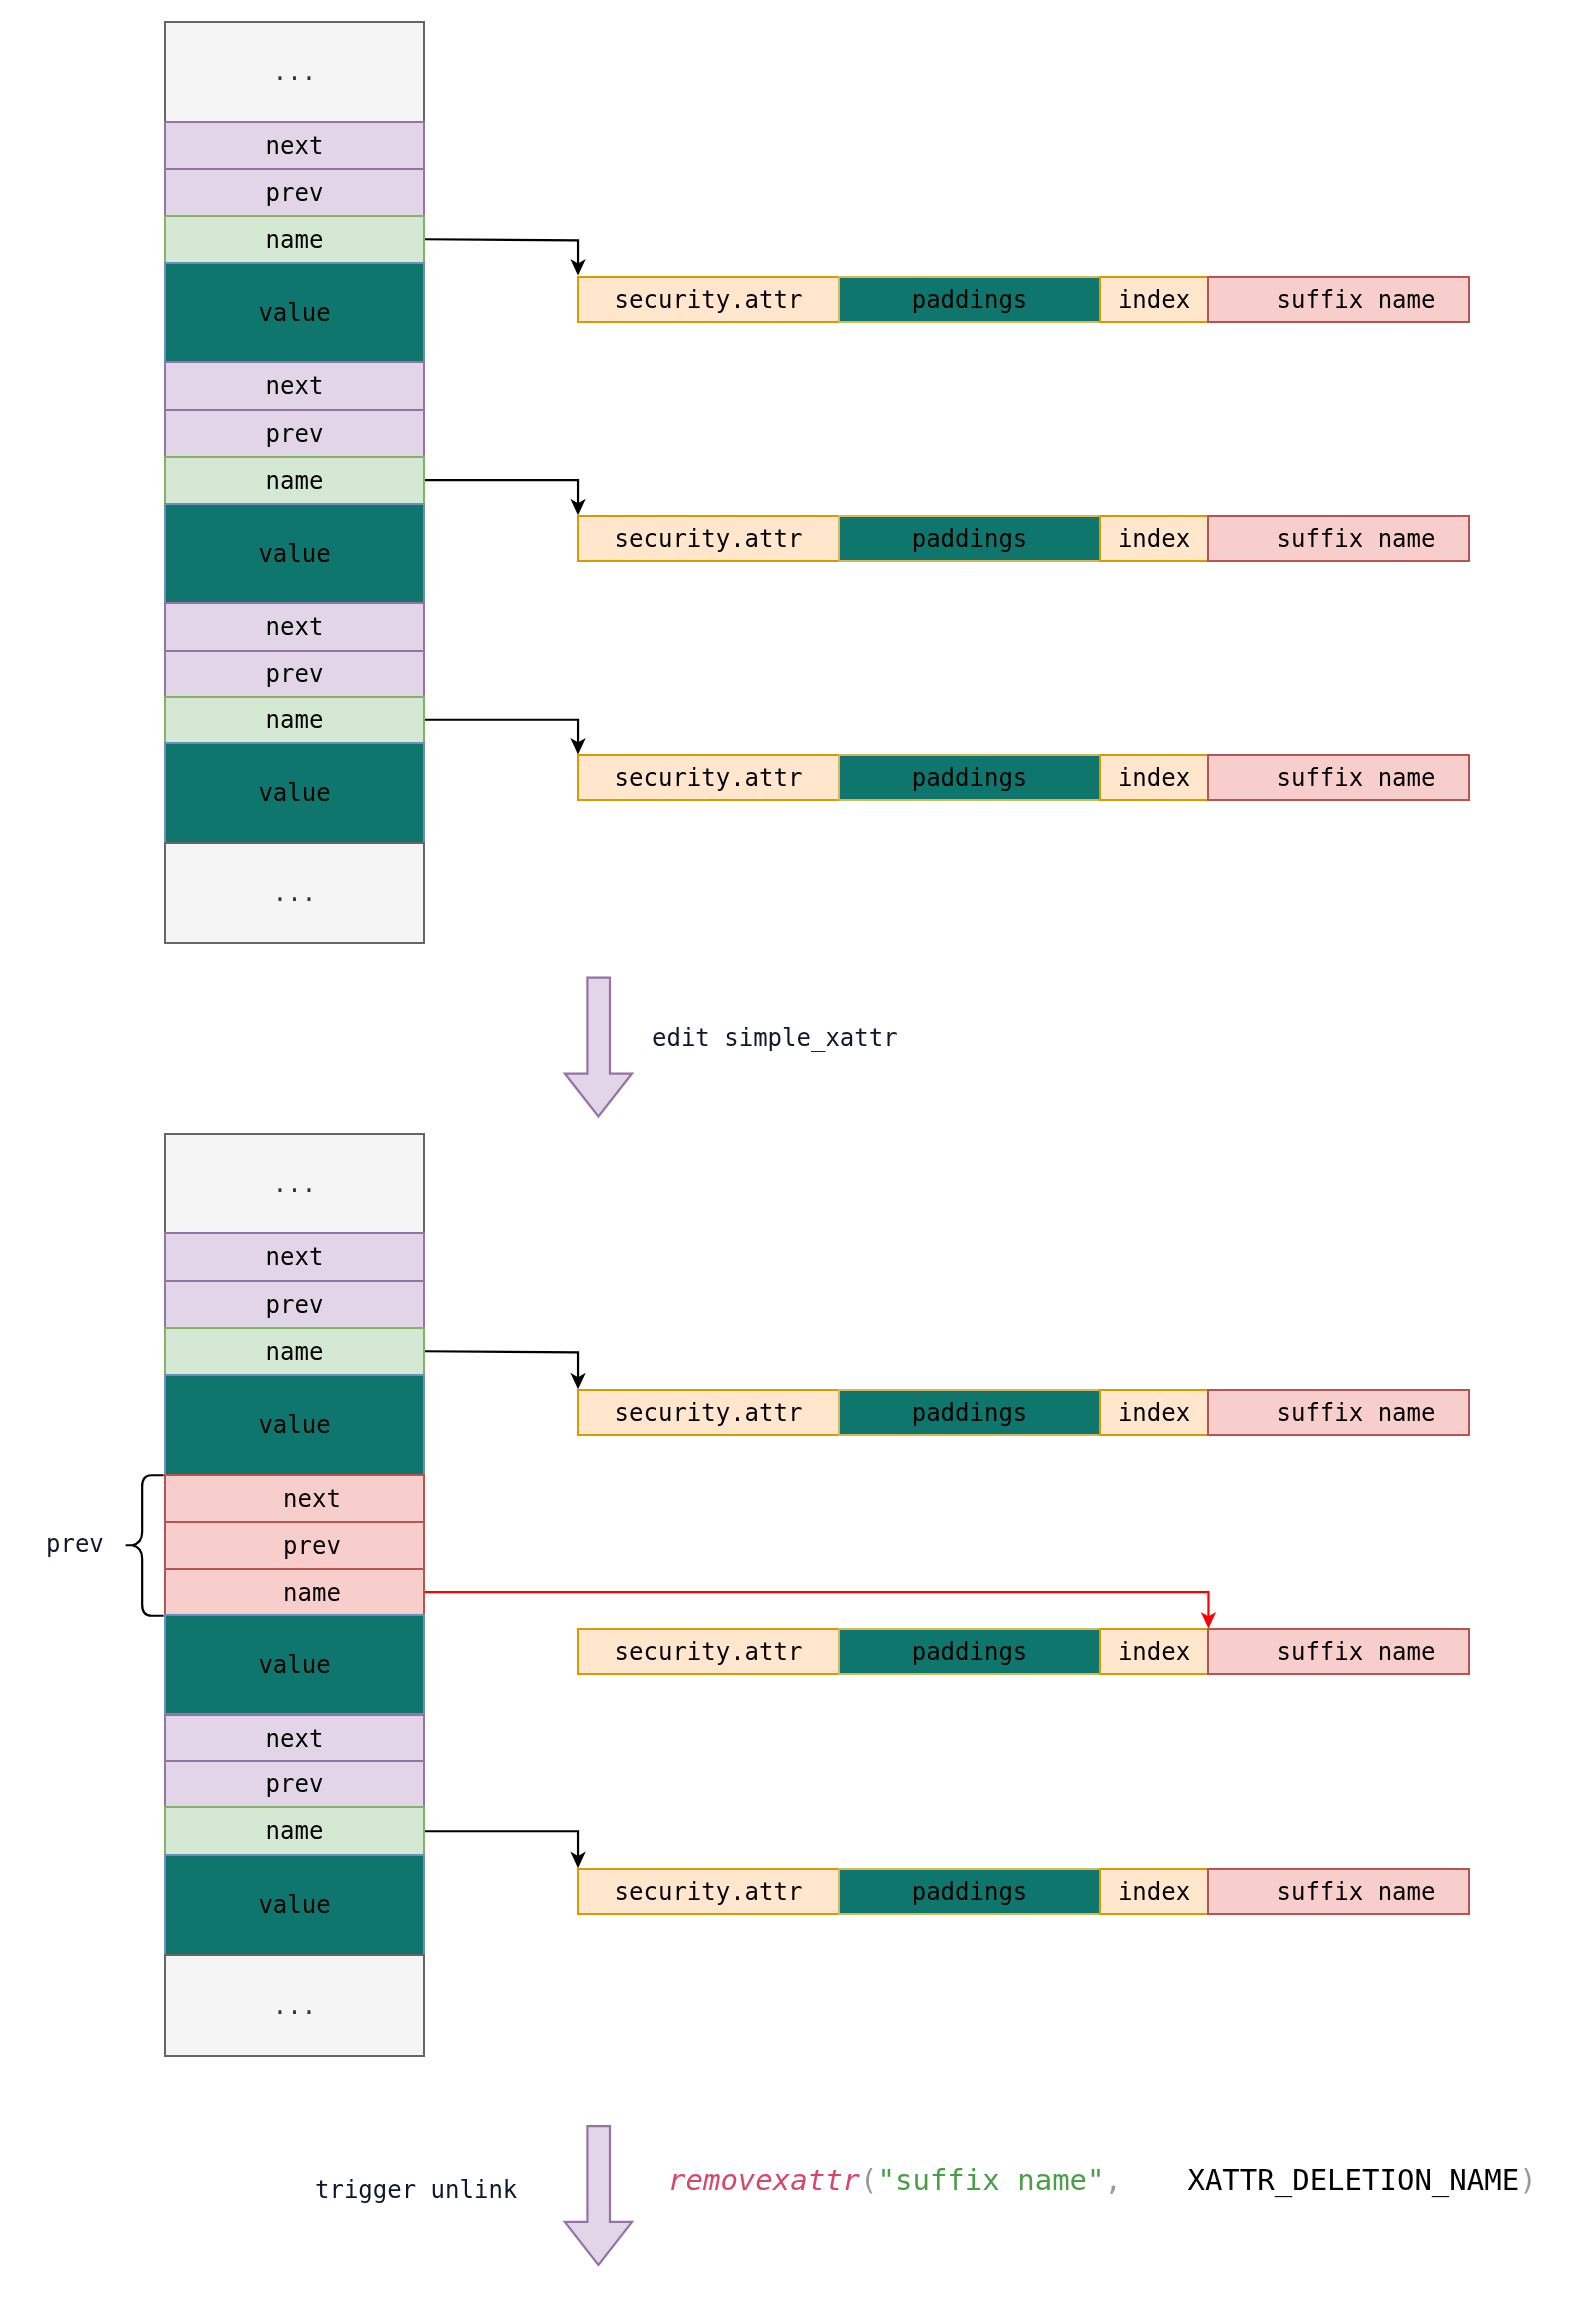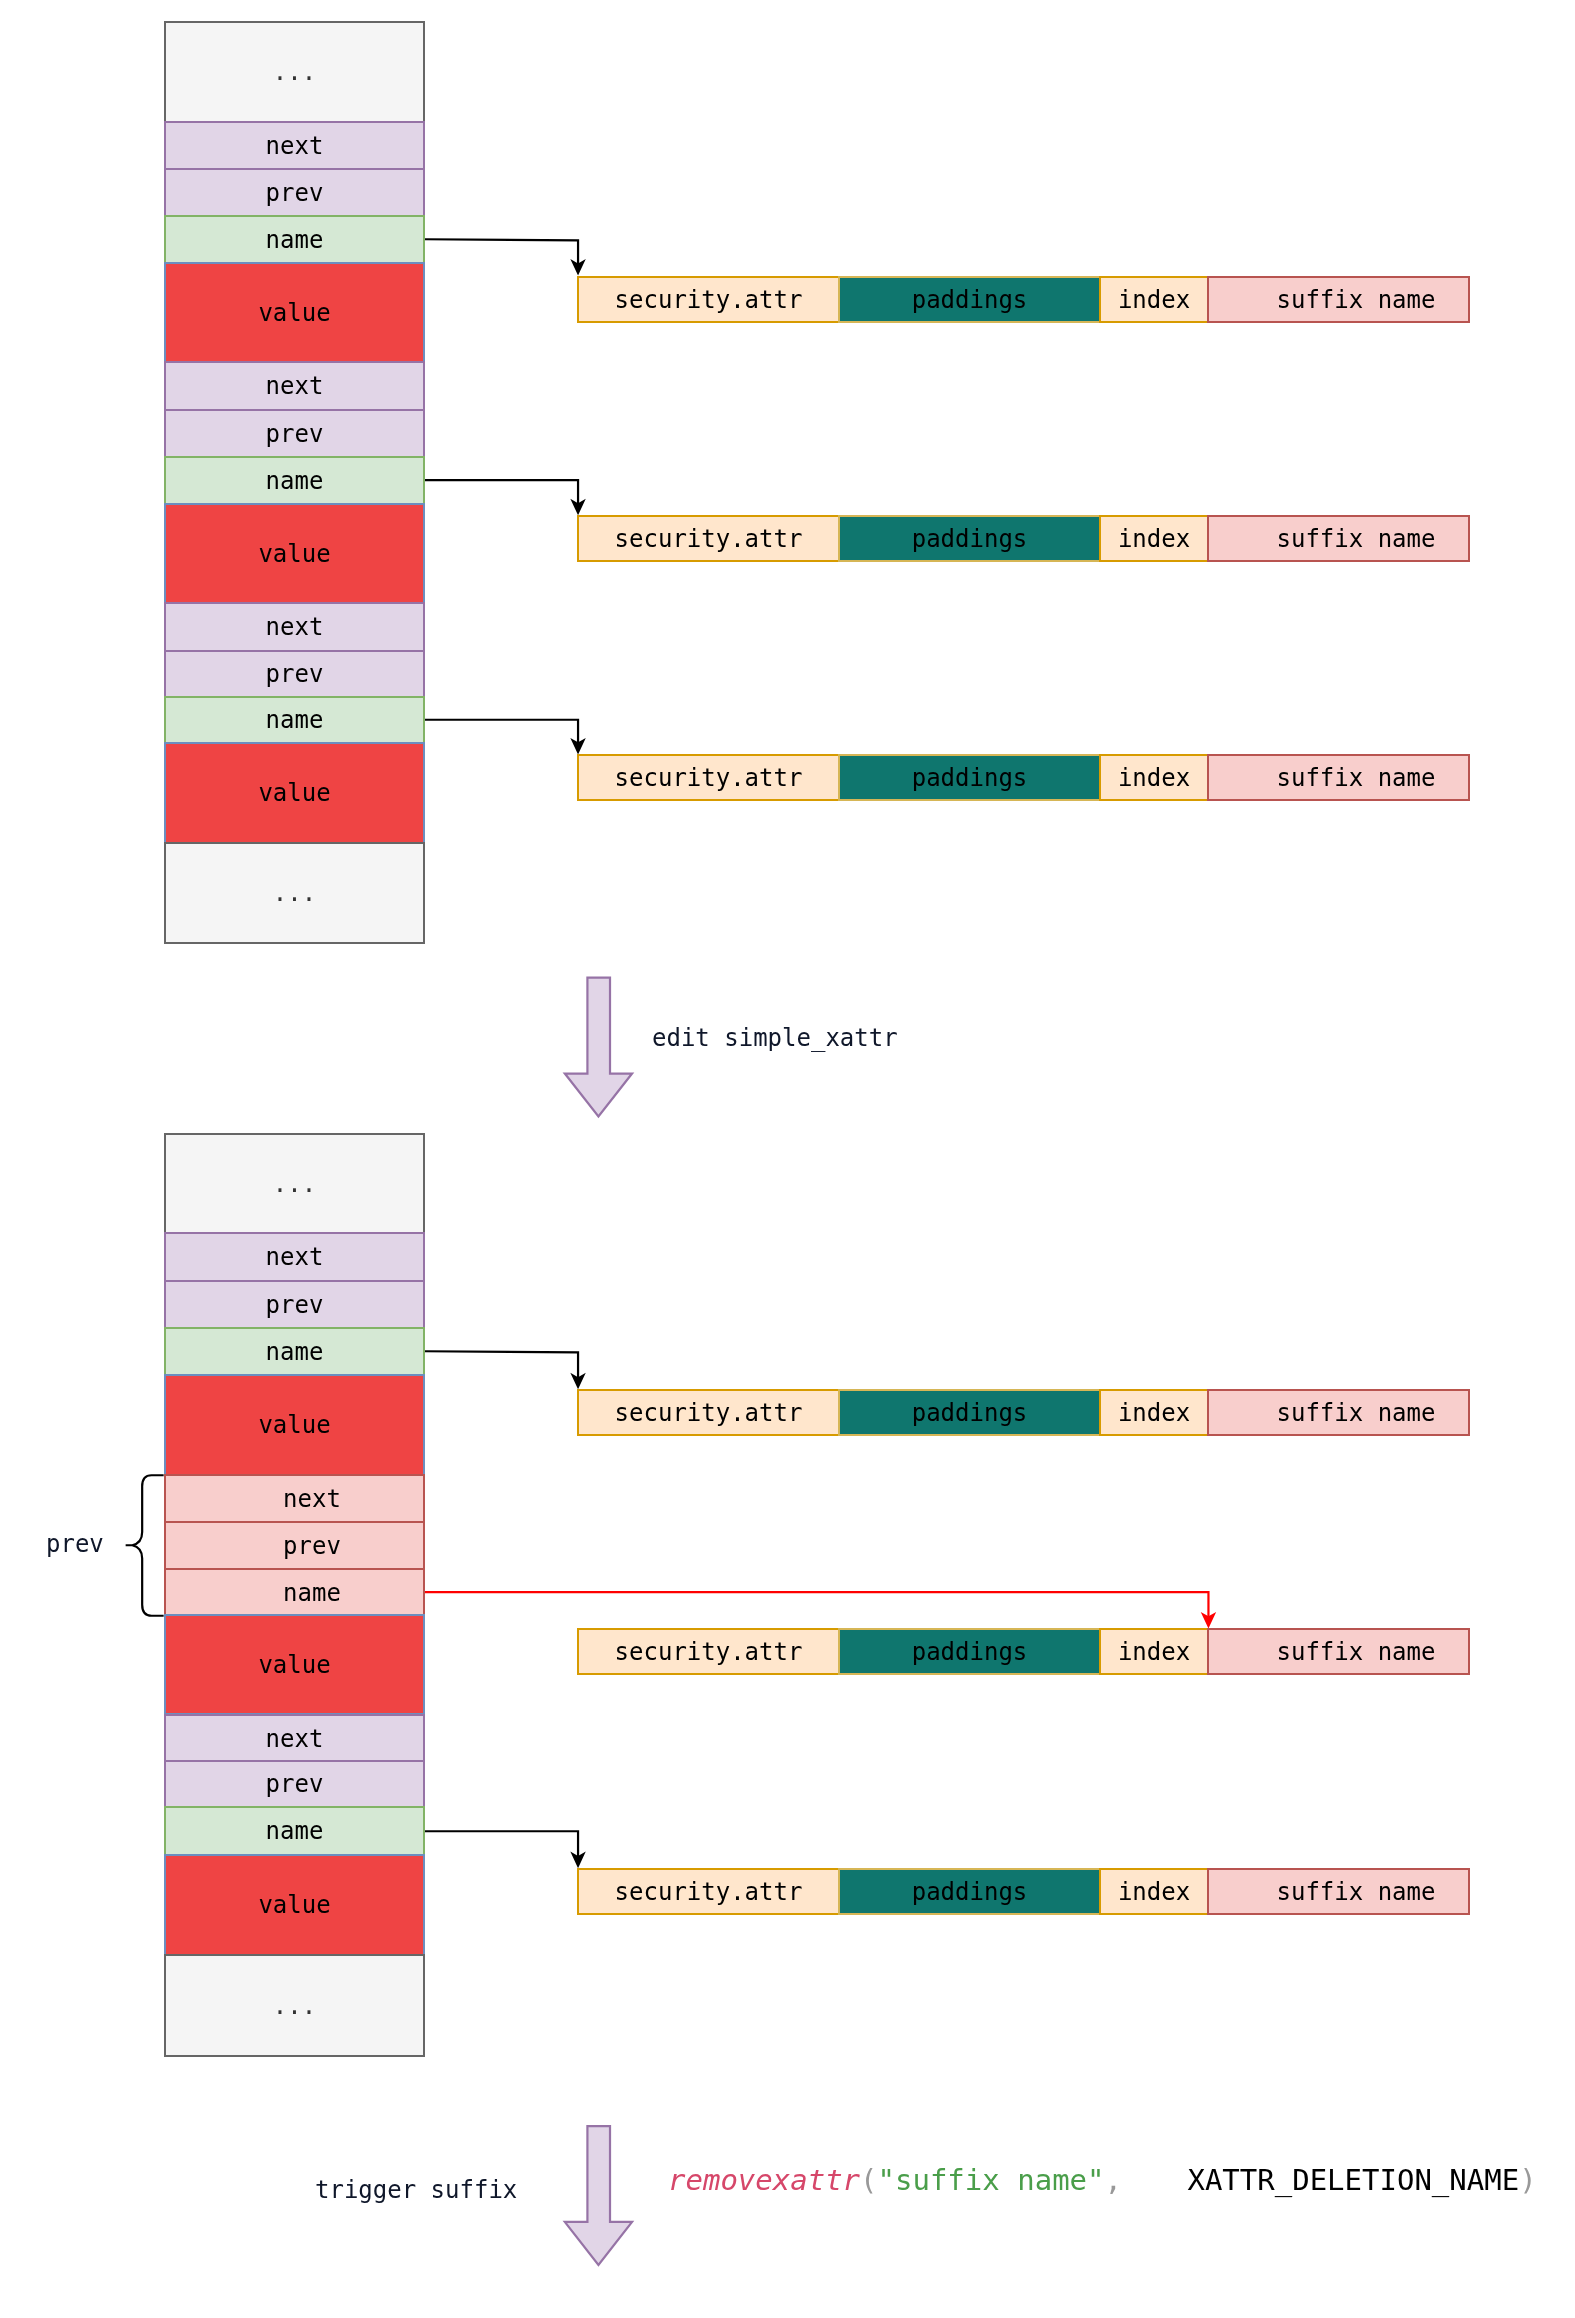--- a/index.html
+++ b/index.html
@@ -3,21 +3,21 @@
 <meta charset="utf-8">
 <style>
   html, body { margin:0; padding:0; background:#ffffff; }
   body { width:1576px; height:2319px; position:relative; overflow:hidden;
          font-family:"DejaVu Sans Mono","Liberation Mono",monospace; }
   .cell { position:absolute; box-sizing:border-box; display:flex; align-items:center;
           justify-content:center; font-size:24px; color:#000; border:2.2px solid; }
   .gray { background:#f5f5f5; border-color:#666666; color:#333; }
   .purple { background:#e1d5e7; border-color:#9673a6; }
   .green { background:#d5e8d4; border-color:#82b366; }
-  .blue { background:#ef4444; border-color:#6c8ebf; }
+  .blue { background:#0f766e; border-color:#6c8ebf; }
   .red { background:#f8cecc; border-color:#b85450;padding-left:35px; }
   .orange { background:#ffe6cc; border-color:#d79b00; }
   .yellow { background:#0f766e; border-color:#d6b656; }
   .label { position:absolute; font-size:24px; color:#0f172a; white-space:nowrap; }
   .code { position:absolute; font-size:29px; white-space:nowrap; }
   .c-fn { color:#d6476a;font-style:italic; } .c-p { color:#999999; } .c-str { color:#4a9e4a; } .c-const { color:#000;margin-left:48px; }
   svg { position:absolute; left:0; top:0; }
 </style>
 </head>
 <body>
@@ -117,18 +117,18 @@
     <div class="cell orange" style="left: 1099px; width: 110px; top: 1628px; height: 47px;">index</div>
     <div class="cell red" style="left: 1207px; width: 263px; top: 1628px; height: 47px;">suffix name</div>
     <div class="cell orange" style="left: 577px; width: 263px; top: 1868px; height: 47px;">security.attr</div>
     <div class="cell yellow" style="left: 838px; width: 263px; top: 1868px; height: 47px;">paddings</div>
     <div class="cell orange" style="left: 1099px; width: 110px; top: 1868px; height: 47px;">index</div>
     <div class="cell red" style="left: 1207px; width: 263px; top: 1868px; height: 47px;">suffix name</div>
   </div>
 
 <div class="label" style="left:652px; top:1024px;">edit simple_xattr</div>
 <div class="label" style="left:46px; top:1530px;">prev</div>
-<div class="label" style="left:315px; top:2176px;">trigger suffix</div>
+<div class="label" style="left:315px; top:2176px;">trigger unlink</div>
 
 <div class="code" style="left:668px; top:2163px;">
   <span class="c-fn">removexattr</span><span class="c-p">(</span><span class="c-str">"suffix name"</span><span class="c-p">, </span><span class="c-const">XATTR_DELETION_NAME</span><span class="c-p">)</span>
 </div>
 
 
 </body></html>

